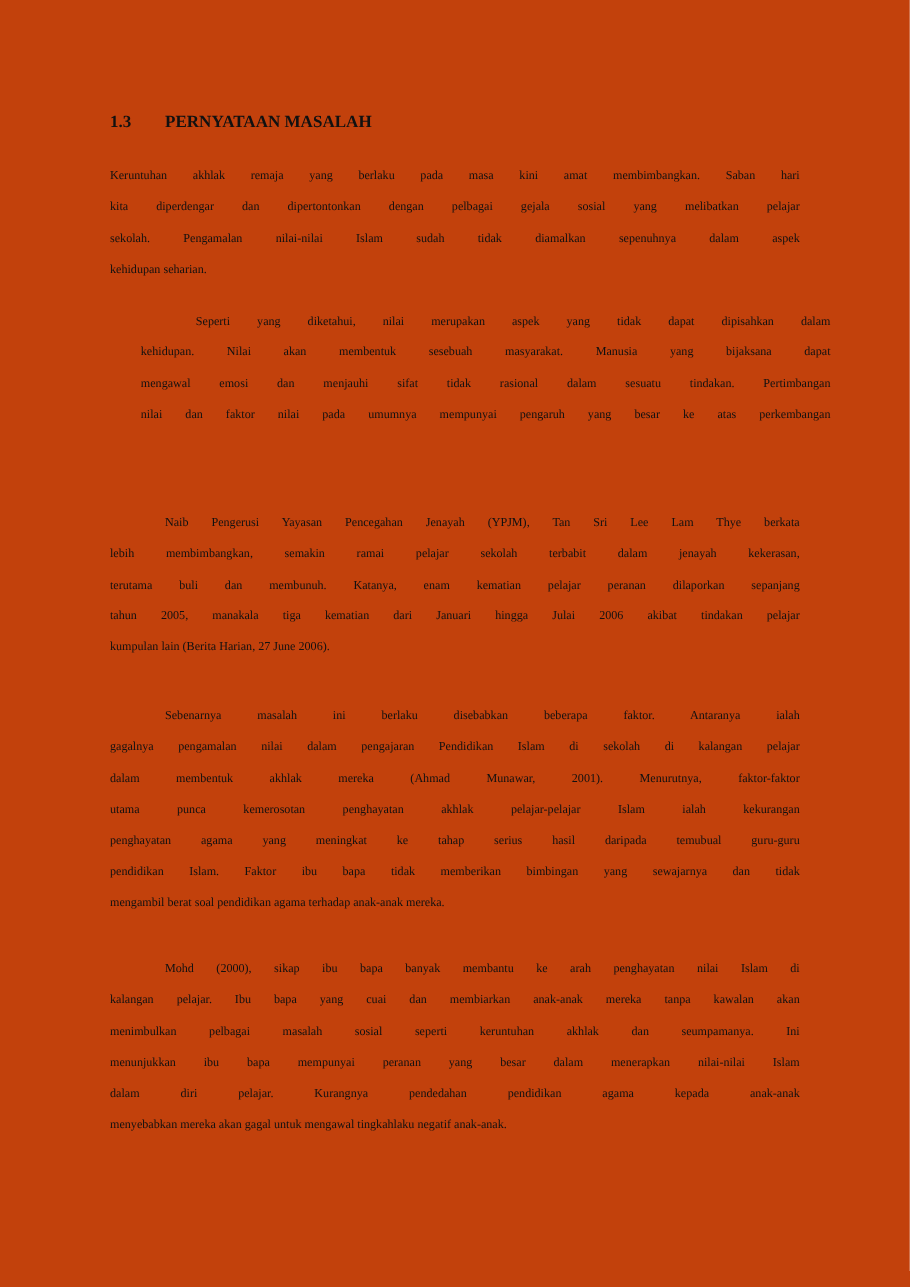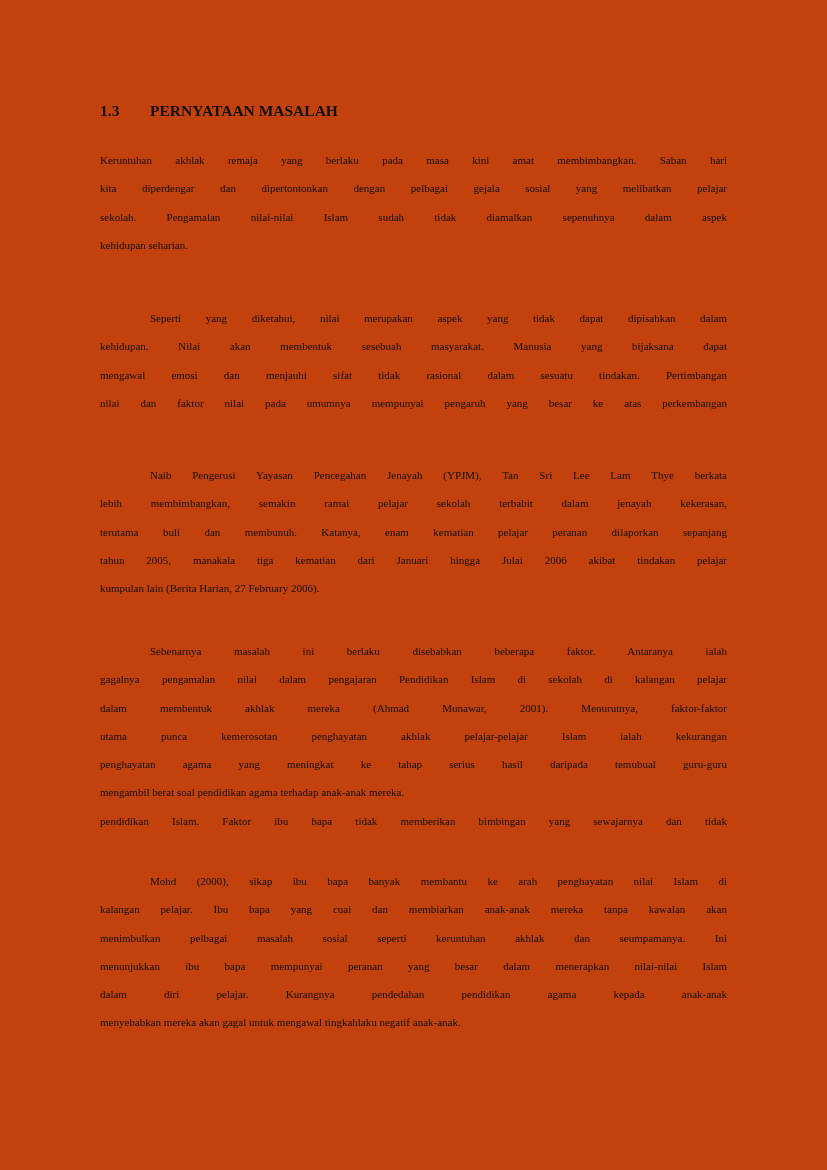--- a/index.html
+++ b/index.html
@@ -85,21 +85,21 @@
         <span class="txt">kita diperdengar dan dipertontonkan dengan pelbagai gejala sosial yang melibatkan pelajar</span>
       </div>
     <div class="line">
         <span class="txt">sekolah. Pengamalan nilai-nilai Islam sudah tidak diamalkan sepenuhnya dalam aspek</span>
       </div>
     <div class="line last">
         <span class="txt">kehidupan seharian.</span>
       </div>
   </div>
 
-  <div class="para" style="top:308px;">
+  <div class="para" style="top:282px;margin-left:28px;">
     <div class="line indent">
         <span class="txt">Seperti yang diketahui, nilai merupakan aspek yang tidak dapat dipisahkan dalam</span>
       </div>
     <div class="line">
         <span class="txt">kehidupan. Nilai akan membentuk sesebuah masyarakat. Manusia yang bijaksana dapat</span>
       </div>
     <div class="line">
         <span class="txt">mengawal emosi dan menjauhi sifat tidak rasional dalam sesuatu tindakan. Pertimbangan</span>
       </div>
     <div class="line">
@@ -114,45 +114,45 @@
     <div class="line">
         <span class="txt">lebih membimbangkan, semakin ramai pelajar sekolah terbabit dalam jenayah kekerasan,</span>
       </div>
     <div class="line">
         <span class="txt">terutama buli dan membunuh. Katanya, enam kematian pelajar peranan dilaporkan sepanjang</span>
       </div>
     <div class="line">
         <span class="txt">tahun 2005, manakala tiga kematian dari Januari hingga Julai 2006 akibat tindakan pelajar</span>
       </div>
     <div class="line last">
-        <span class="txt">kumpulan lain (Berita Harian, 27 February 2006).</span>
+        <span class="txt">kumpulan lain (Berita Harian, 27 June 2006).</span>
       </div>
   </div>
 
   <div class="para" style="top:641px;">
     <div class="line indent">
         <span class="txt">Sebenarnya masalah ini berlaku disebabkan beberapa faktor. Antaranya ialah</span>
       </div>
     <div class="line">
         <span class="txt">gagalnya pengamalan nilai dalam pengajaran Pendidikan Islam di sekolah di kalangan pelajar</span>
       </div>
     <div class="line">
         <span class="txt">dalam membentuk akhlak mereka (Ahmad Munawar, 2001). Menurutnya, faktor-faktor</span>
       </div>
     <div class="line">
         <span class="txt">utama punca kemerosotan penghayatan akhlak pelajar-pelajar Islam ialah kekurangan</span>
       </div>
     <div class="line">
         <span class="txt">penghayatan agama yang meningkat ke tahap serius hasil daripada temubual guru-guru</span>
       </div>
+    <div class="line">
+        <span class="txt">pendidikan Islam. Faktor ibu bapa tidak memberikan bimbingan yang sewajarnya dan tidak</span>
+      </div>
     <div class="line last">
         <span class="txt">mengambil berat soal pendidikan agama terhadap anak-anak mereka.</span>
-      </div>
-    <div class="line">
-        <span class="txt">pendidikan Islam. Faktor ibu bapa tidak memberikan bimbingan yang sewajarnya dan tidak</span>
       </div>
   </div>
 
   <div class="para" style="top:871px;">
     <div class="line indent">
         <span class="txt">Mohd (2000), sikap ibu bapa banyak membantu ke arah penghayatan nilai Islam di</span>
       </div>
     <div class="line">
         <span class="txt">kalangan pelajar. Ibu bapa yang cuai dan membiarkan anak-anak mereka tanpa kawalan akan</span>
       </div>

